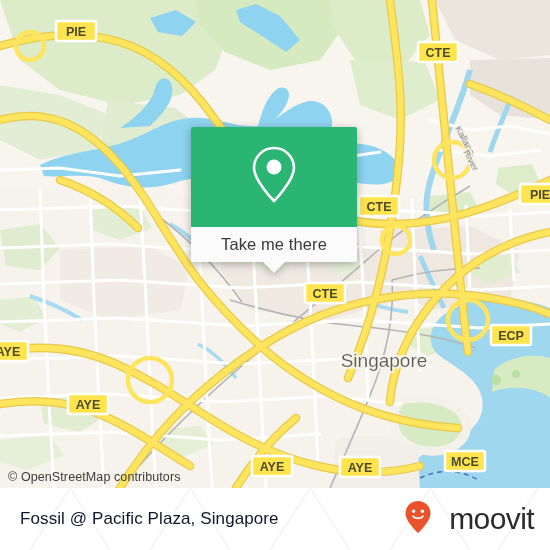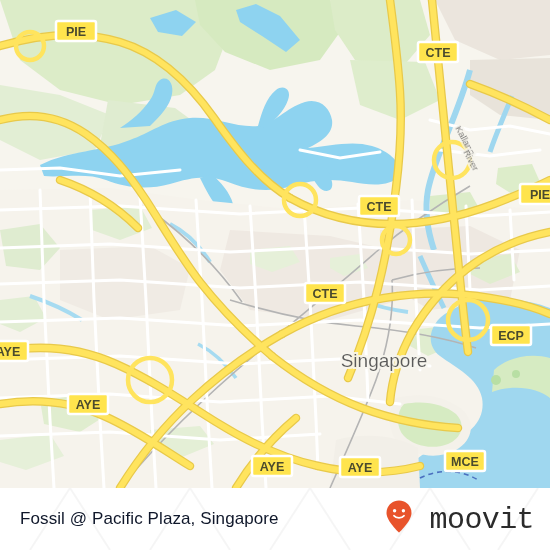--- a/index.html
+++ b/index.html
@@ -33,21 +33,21 @@
               border-left:11px solid transparent;border-right:11px solid transparent;
               border-top:11px solid #fbfbfb;}
 
   
   .bottombar{position:absolute;left:0;top:488px;width:550px;height:62px;background:#ffffff;
              overflow:hidden;z-index:50;}
   .bottombar .wm{position:absolute;left:0;top:0;width:550px;height:62px;opacity:.55;}
   .btitle{position:absolute;left:20px;top:50%;transform:translateY(-50%);
           font-size:17px;color:#0f172a;letter-spacing:.1px;white-space:nowrap;z-index:2;}
   .brand{position:absolute;right:16px;top:50%;transform:translateY(-50%);
-         display:flex;align-items:center;gap:17px;z-index:2;font-family:Liberation Mono, monospace;}
+         display:flex;align-items:center;gap:17px;z-index:2;}
   .brand-word{font-size:30px;color:#2b2b2b;letter-spacing:-.6px;line-height:1;font-weight:400;}
 
   
 </style>
 </head>
 <body>
 
 <div id="app">
 
   <div class="map">
@@ -277,22 +277,37 @@
           <rect x="-20" y="-10" width="40" height="20" rx="2" fill="#ffe44d" stroke="#ffffff" stroke-width="2.5"></rect>
           <text x="0" y="5" text-anchor="middle" font-size="12.5" font-weight="bold" font-family="Liberation Sans, sans-serif" fill="#4a4a2e">AYE</text>
         </g>
         <g transform="translate(465,461)">
           <rect x="-20" y="-10" width="40" height="20" rx="2" fill="#ffe44d" stroke="#ffffff" stroke-width="2.5"></rect>
           <text x="0" y="5" text-anchor="middle" font-size="12.5" font-weight="bold" font-family="Liberation Sans, sans-serif" fill="#4a4a2e">MCE</text>
         </g>
       </g>
     </svg>
 
+    <div class="attrib">© OpenStreetMap contributors</div>
   </div>
 
+  <div class="popup">
+    <div class="popup-green">
+      <span>
+        <svg width="46" height="58" viewBox="0 0 46 58" xmlns="http://www.w3.org/2000/svg">
+          <path d="M23 2 C11.9 2 3 10.9 3 22 C3 34.5 23 55 23 55 C23 55 43 34.5 43 22 C43 10.9 34.1 2 23 2 Z" fill="none" stroke="#ffffff" stroke-width="2.6"></path>
+          <circle cx="23" cy="21" r="7.5" fill="#ffffff"></circle>
+        </svg>
+      </span>
+    </div>
+    <div class="popup-foot">
+      <span class="label">Take me there</span>
+      <span class="popup-tail"></span>
+    </div>
+  </div>
 
   <div class="bottombar">
     <svg class="wm" viewBox="0 0 550 62" xmlns="http://www.w3.org/2000/svg">
       <g stroke="#eeeeee" stroke-width="2" fill="none">
         <path d="M30,62 L70,0"></path>
           <path d="M70,0 L110,62"></path>
         <path d="M150,62 L190,0"></path>
           <path d="M190,0 L230,62"></path>
         <path d="M270,62 L310,0"></path>
           <path d="M310,0 L350,62"></path>

